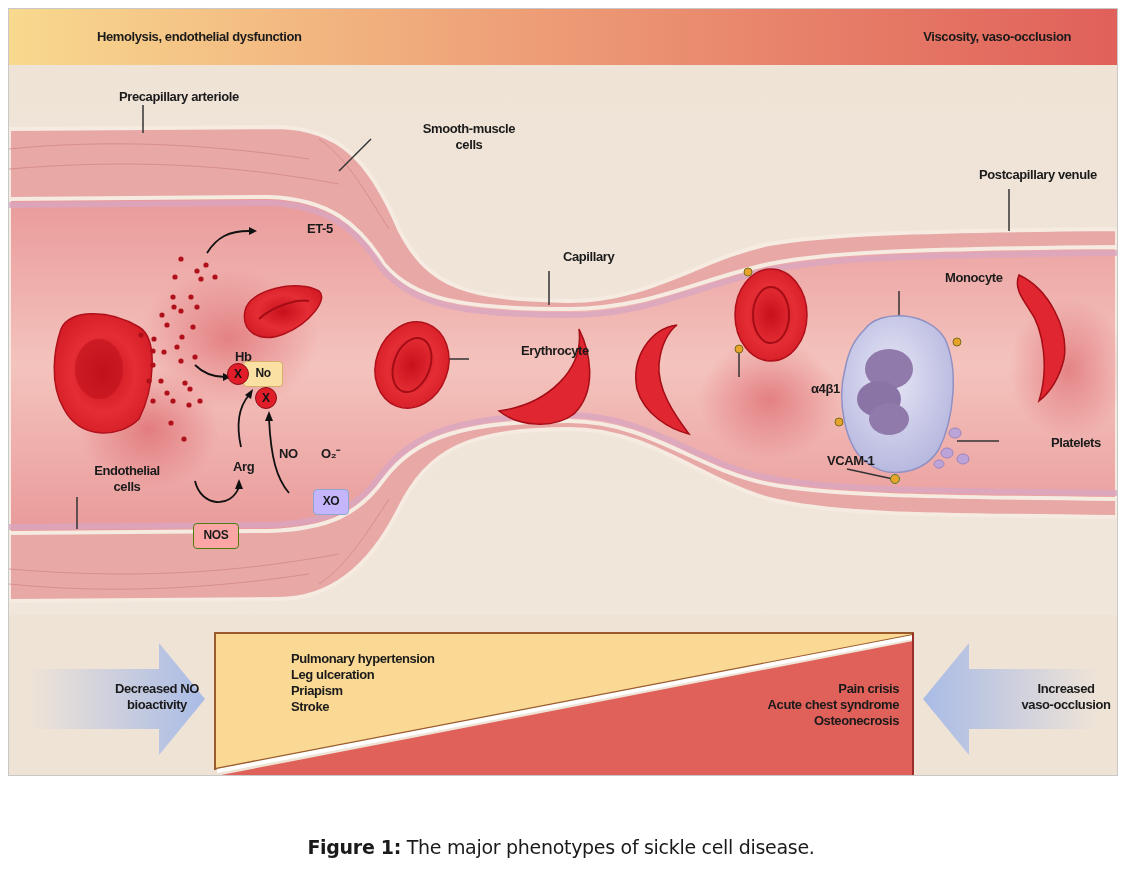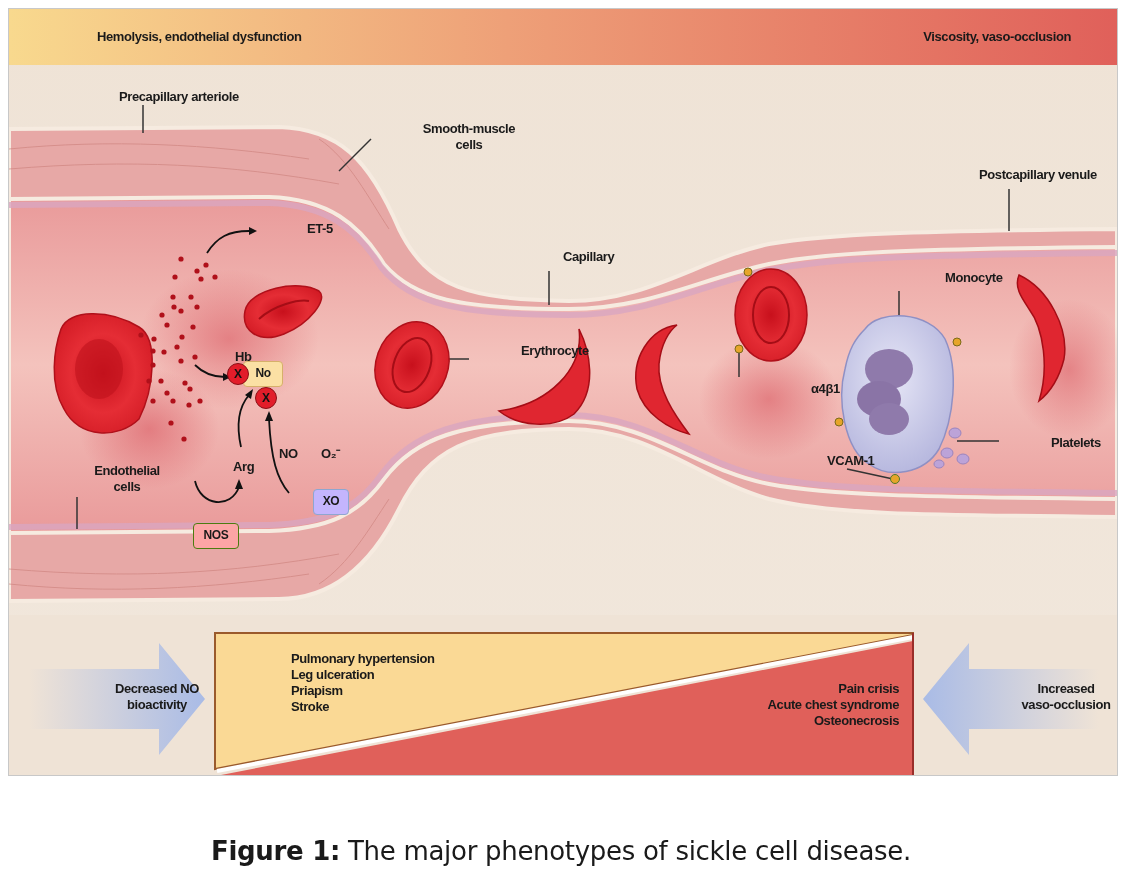--- a/index.html
+++ b/index.html
@@ -4,21 +4,21 @@
 <style>
   html, body { margin:0; padding:0; background:#ffffff; }
   body { width:1126px; height:884px; position:relative; overflow:hidden; font-family:"Liberation Sans", sans-serif; }
   #figure { position:absolute; left:8px; top:8px; width:1108px; height:766px; border:1px solid #c8c8c8; background:#f2e6d9; overflow:hidden; }
   #figure svg { position:absolute; left:0; top:0; }
   .lbl { position:absolute; font-family:"Liberation Sans", sans-serif; font-weight:bold; font-size:13px; color:#1a1a1a; letter-spacing:-0.4px; white-space:nowrap; line-height:16px;padding-left:48px; }
   .lbl.center { text-align:center; }
   .lbl.right { text-align:right; }
   .box { position:absolute; font-weight:bold; font-size:12px; color:#1a1a1a; border-radius:4px; text-align:center; line-height:22px; letter-spacing:-0.4px; }
   .xmark { position:absolute; width:20px; height:20px; border-radius:50%; background:#e21d2a; color:#111; font-weight:bold; font-size:12px; text-align:center; line-height:20px; border:1px solid #8b0f16; }
-  #caption { position:absolute; left:0; width:1122px; top:836px; text-align:center; font-family:"DejaVu Sans", sans-serif; font-size:26px; color:#1a1a1a; letter-spacing:-0.3px; }
+  #caption { position:absolute; left:0; width:1122px; top:836px; text-align:center; font-family:"DejaVu Sans", sans-serif; font-size:19px; color:#1a1a1a; letter-spacing:-0.3px; }
   #caption b { font-weight:bold; }
 </style>
 </head>
 <body>
 
 <div id="figure">
   <svg width="1108" height="766" viewBox="0 0 1108 766">
     <defs>
       <linearGradient id="hdrGrad" x1="0" x2="1" y1="0" y2="0">
         <stop offset="0" stop-color="#f8d98e"></stop>

